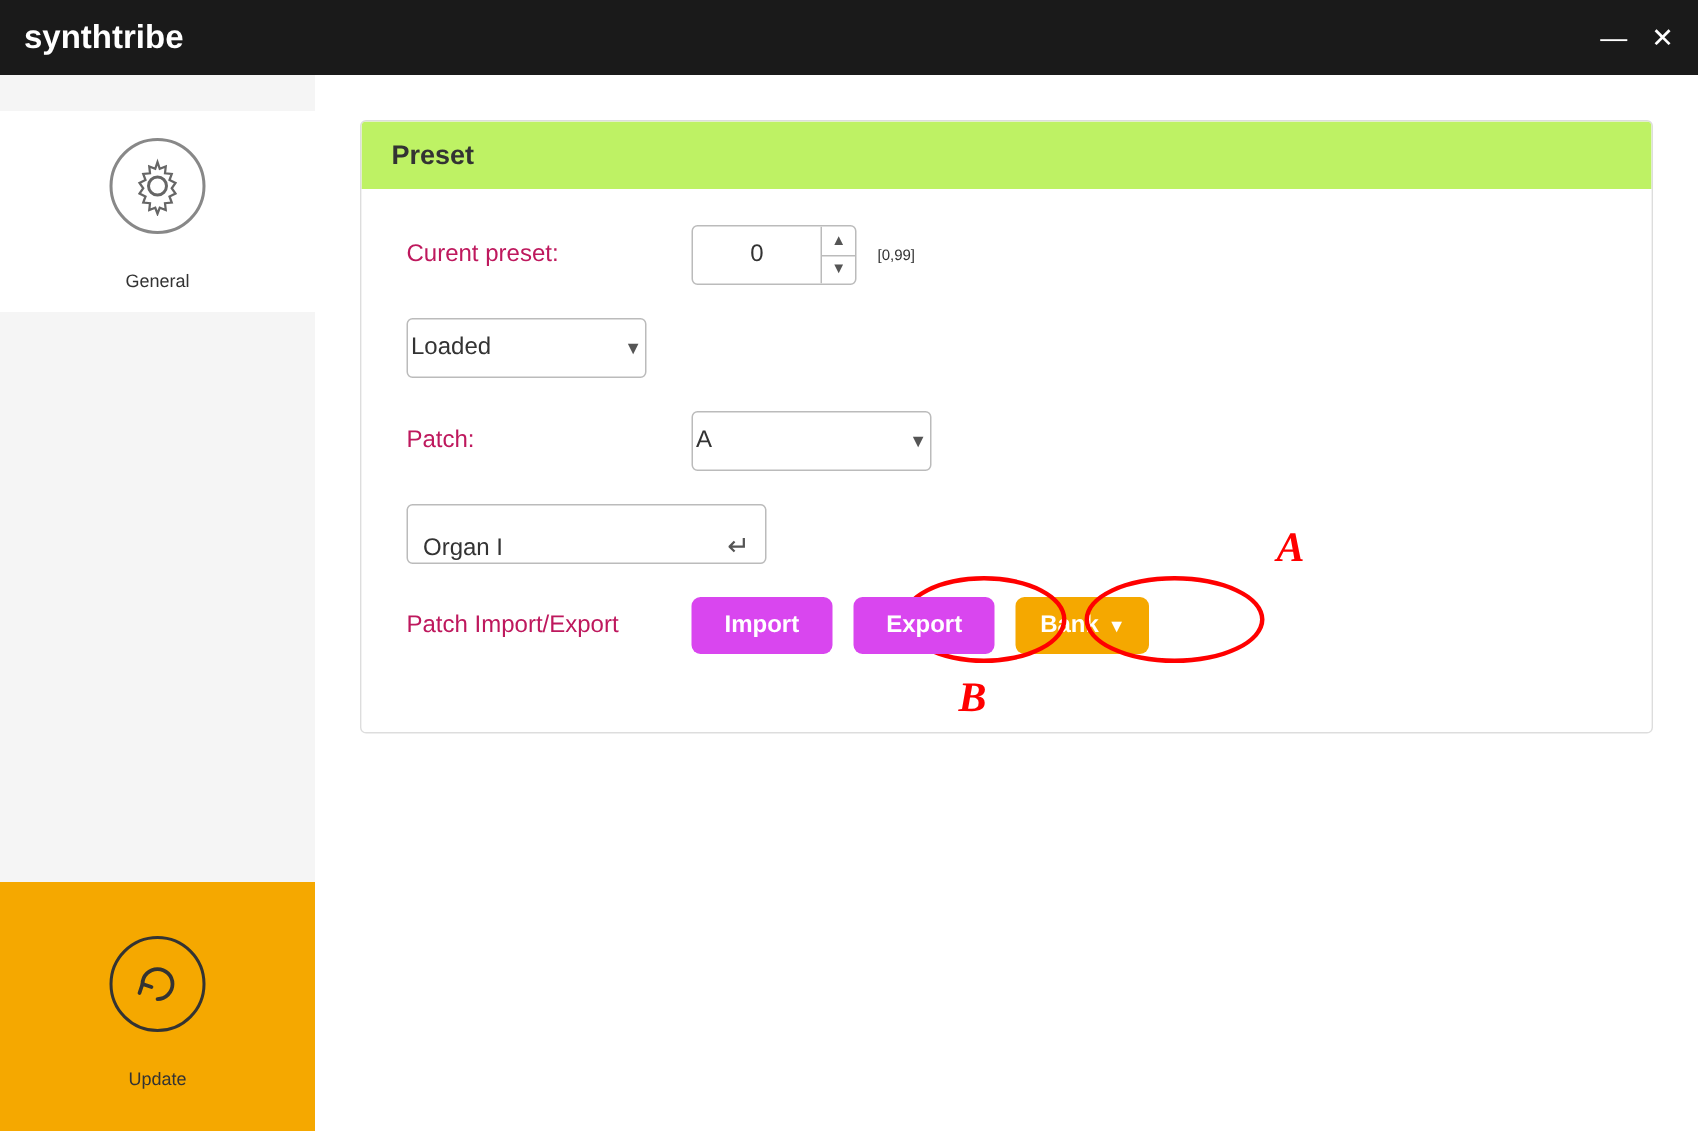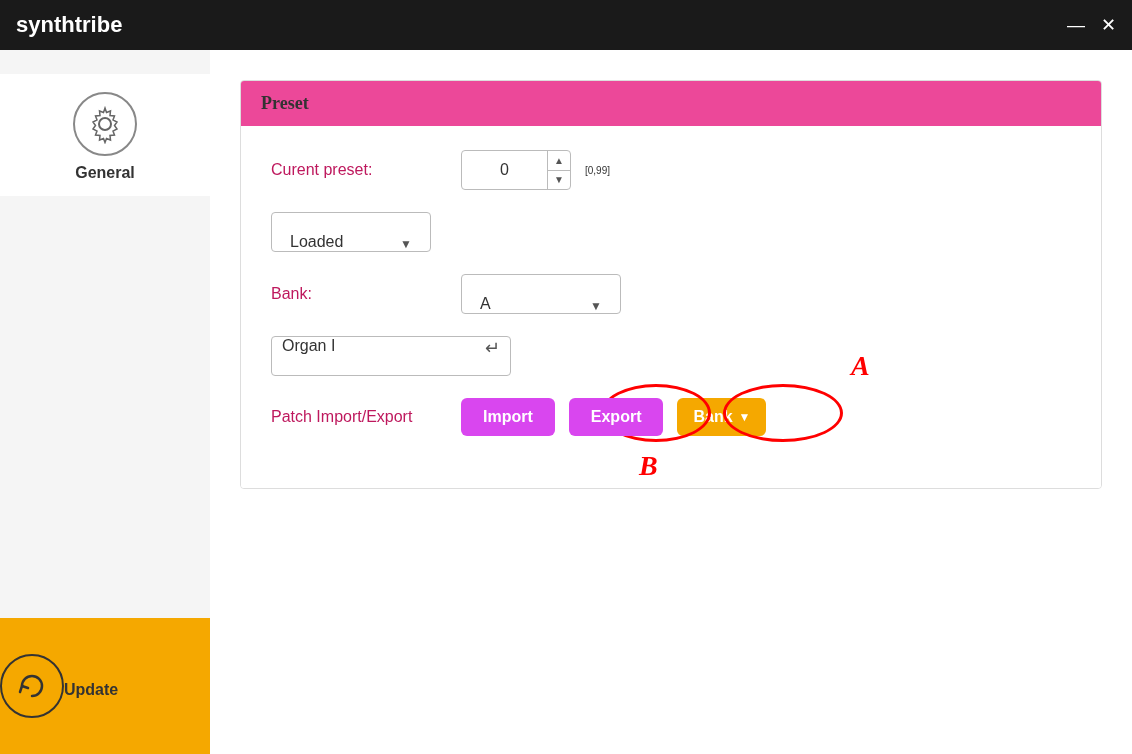--- a/index.html
+++ b/index.html
@@ -77,23 +77,24 @@
       width: 64px;
       height: 64px;
       border-radius: 50%;
       border: 2px solid #888;
       display: flex;
       align-items: center;
       justify-content: center;
       margin-bottom: 8px;
     }
     .sidebar-label {
-      font-size: 16px;
-      color: #333;
-      font-weight: 700;
+      font-size: 12px;
+      color: #333;
+      font-weight: 400;
+      margin-top: 16px;
     }
 
     
     .sidebar-bottom {
       position: absolute;
       bottom: 0;
       width: 100%;
       background: #f5a800;
       display: flex;
       flex-direction: column;
@@ -116,23 +117,22 @@
     }
 
     
     .preset-panel {
       margin: 30px 30px 20px 30px;
       border: 1px solid #ddd;
       border-radius: 4px;
       overflow: hidden;
     }
     .preset-header {
-      background: #ec4899;
+      background: #bef264;
       padding: 12px 20px;
-      font-family: Liberation Serif, serif;
     }
     .preset-header-title {
       font-size: 18px;
       font-weight: 600;
       color: #333;
     }
     .preset-body {
       background: #fff;
       padding: 24px 30px 30px 30px;
     }
@@ -194,43 +194,43 @@
       font-size: 10px;
       color: #333;
       margin-left: 4px;
     }
 
     
     .select-box {
       border: 1.5px solid #bbb;
       border-radius: 4px;
       display: flex;
-      align-items: flex-end;
-      padding: 0 18px;
+      align-items: center;
+      padding: 0 2px;
       height: 40px;
       min-width: 160px;
       cursor: pointer;
       gap: 8px;
     }
     .select-value {
       flex: 1;
       font-size: 16px;
       color: #333;
     }
     .select-arrow {
       font-size: 12px;
       color: #555;
     }
 
     
     .text-input-group {
       border: 1.5px solid #bbb;
       border-radius: 4px;
       display: flex;
-      align-items: flex-start;
+      align-items: flex-end;
       padding: 0 10px;
       height: 40px;
       min-width: 240px;
     }
     .text-input-value {
       flex: 1;
       font-size: 16px;
       color: #333;
     }
     .text-input-confirm {
@@ -316,21 +316,21 @@
       <div class="sidebar-icon">
         <svg class="gear-svg" viewBox="0 0 40 40">
           <circle cx="20" cy="20" r="6" stroke="#666" stroke-width="2" fill="none"></circle>
           <path d="M20 4 L21.5 8.5 L25.5 7 L25 11.5 L29.5 12 L28 16 L32 18 L29.5 21.5 L32 25 L28 27 L29.5 31 L25 31.5 L25.5 36 L21.5 34.5 L20 38.5 L18.5 34.5 L14.5 36 L15 31.5 L10.5 31 L12 27 L8 25 L10.5 21.5 L8 18 L12 16 L10.5 12 L15 11.5 L14.5 7 L18.5 8.5 Z" stroke="#666" stroke-width="1.5" fill="none"></path>
         </svg>
       </div>
       <span class="sidebar-label">General</span>
     </div>
 
     <div class="sidebar-bottom">
-      <div class="sidebar-item" style="padding:0; width:100%; display:flex; flex-direction:row; align-items:center; padding:18px 0 14px;">
+      <div class="sidebar-item" style="padding:0; width:100%; display:flex; flex-direction:column; align-items:center; padding:18px 0 14px;">
         <div class="sidebar-icon">
           <svg class="refresh-svg" viewBox="0 0 40 40">
             <path d="M10 20 A10 10 0 1 1 20 30" stroke="#333" stroke-width="2.5" fill="none" stroke-linecap="round"></path>
             <polyline points="8,26 10,20 16,22" stroke="#333" stroke-width="2.5" fill="none" stroke-linejoin="round" stroke-linecap="round"></polyline>
           </svg>
         </div>
         <span class="sidebar-label">Update</span>
       </div>
     </div>
   </div>
@@ -362,21 +362,21 @@
         <div class="form-row">
           <div class="form-control">
             <div class="select-box">
               <span class="select-value">Loaded</span>
               <span class="select-arrow">▼</span>
             </div>
           </div>
         </div>
 
         <div class="form-row">
-          <span class="form-label">Bank:</span>
+          <span class="form-label">Patch:</span>
           <div class="form-control">
             <div class="select-box">
               <span class="select-value">A</span>
               <span class="select-arrow">▼</span>
             </div>
           </div>
         </div>
 
         <div class="form-row">
           <div class="form-control">

